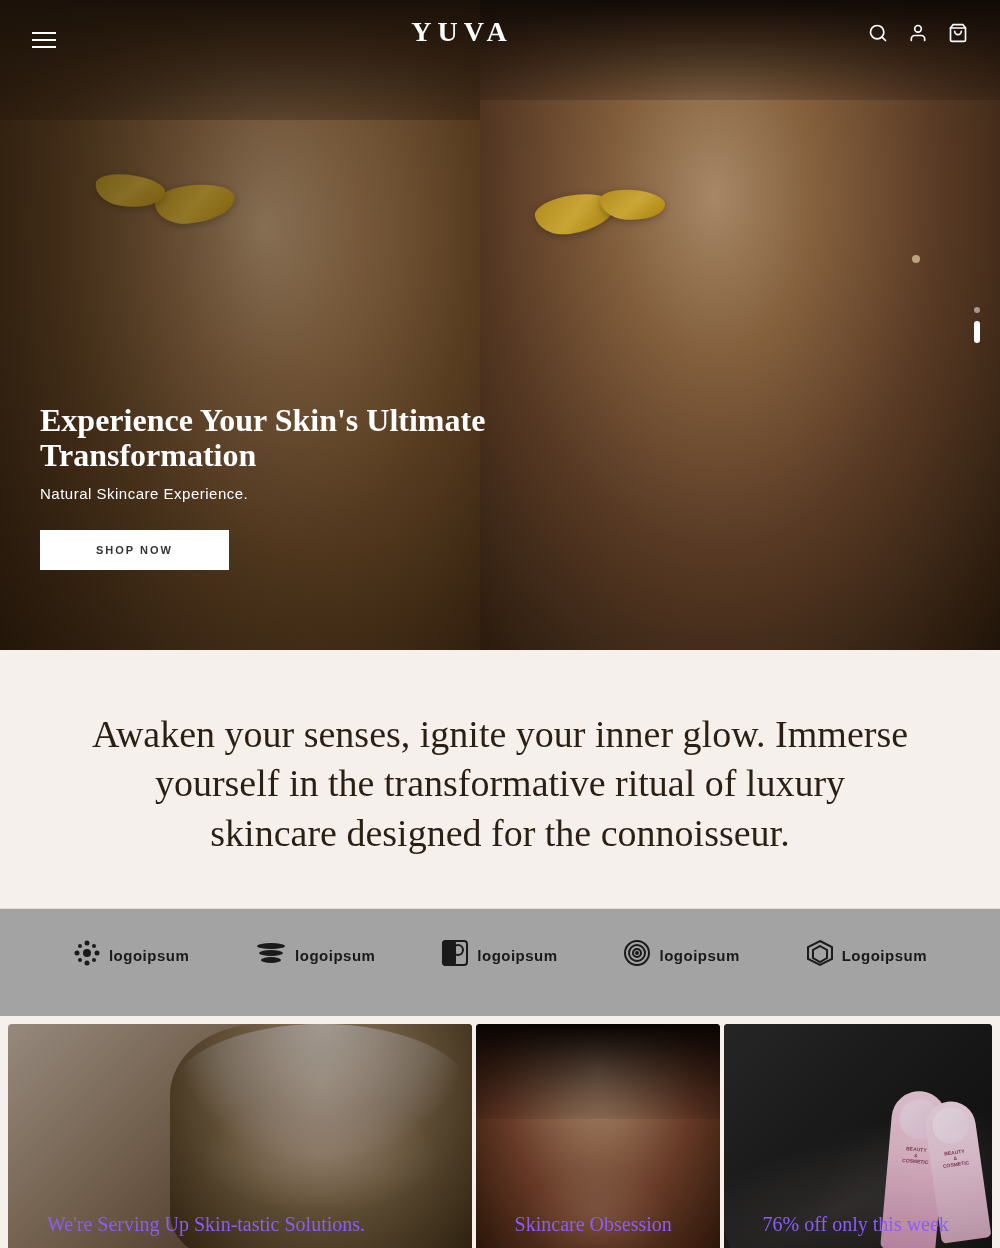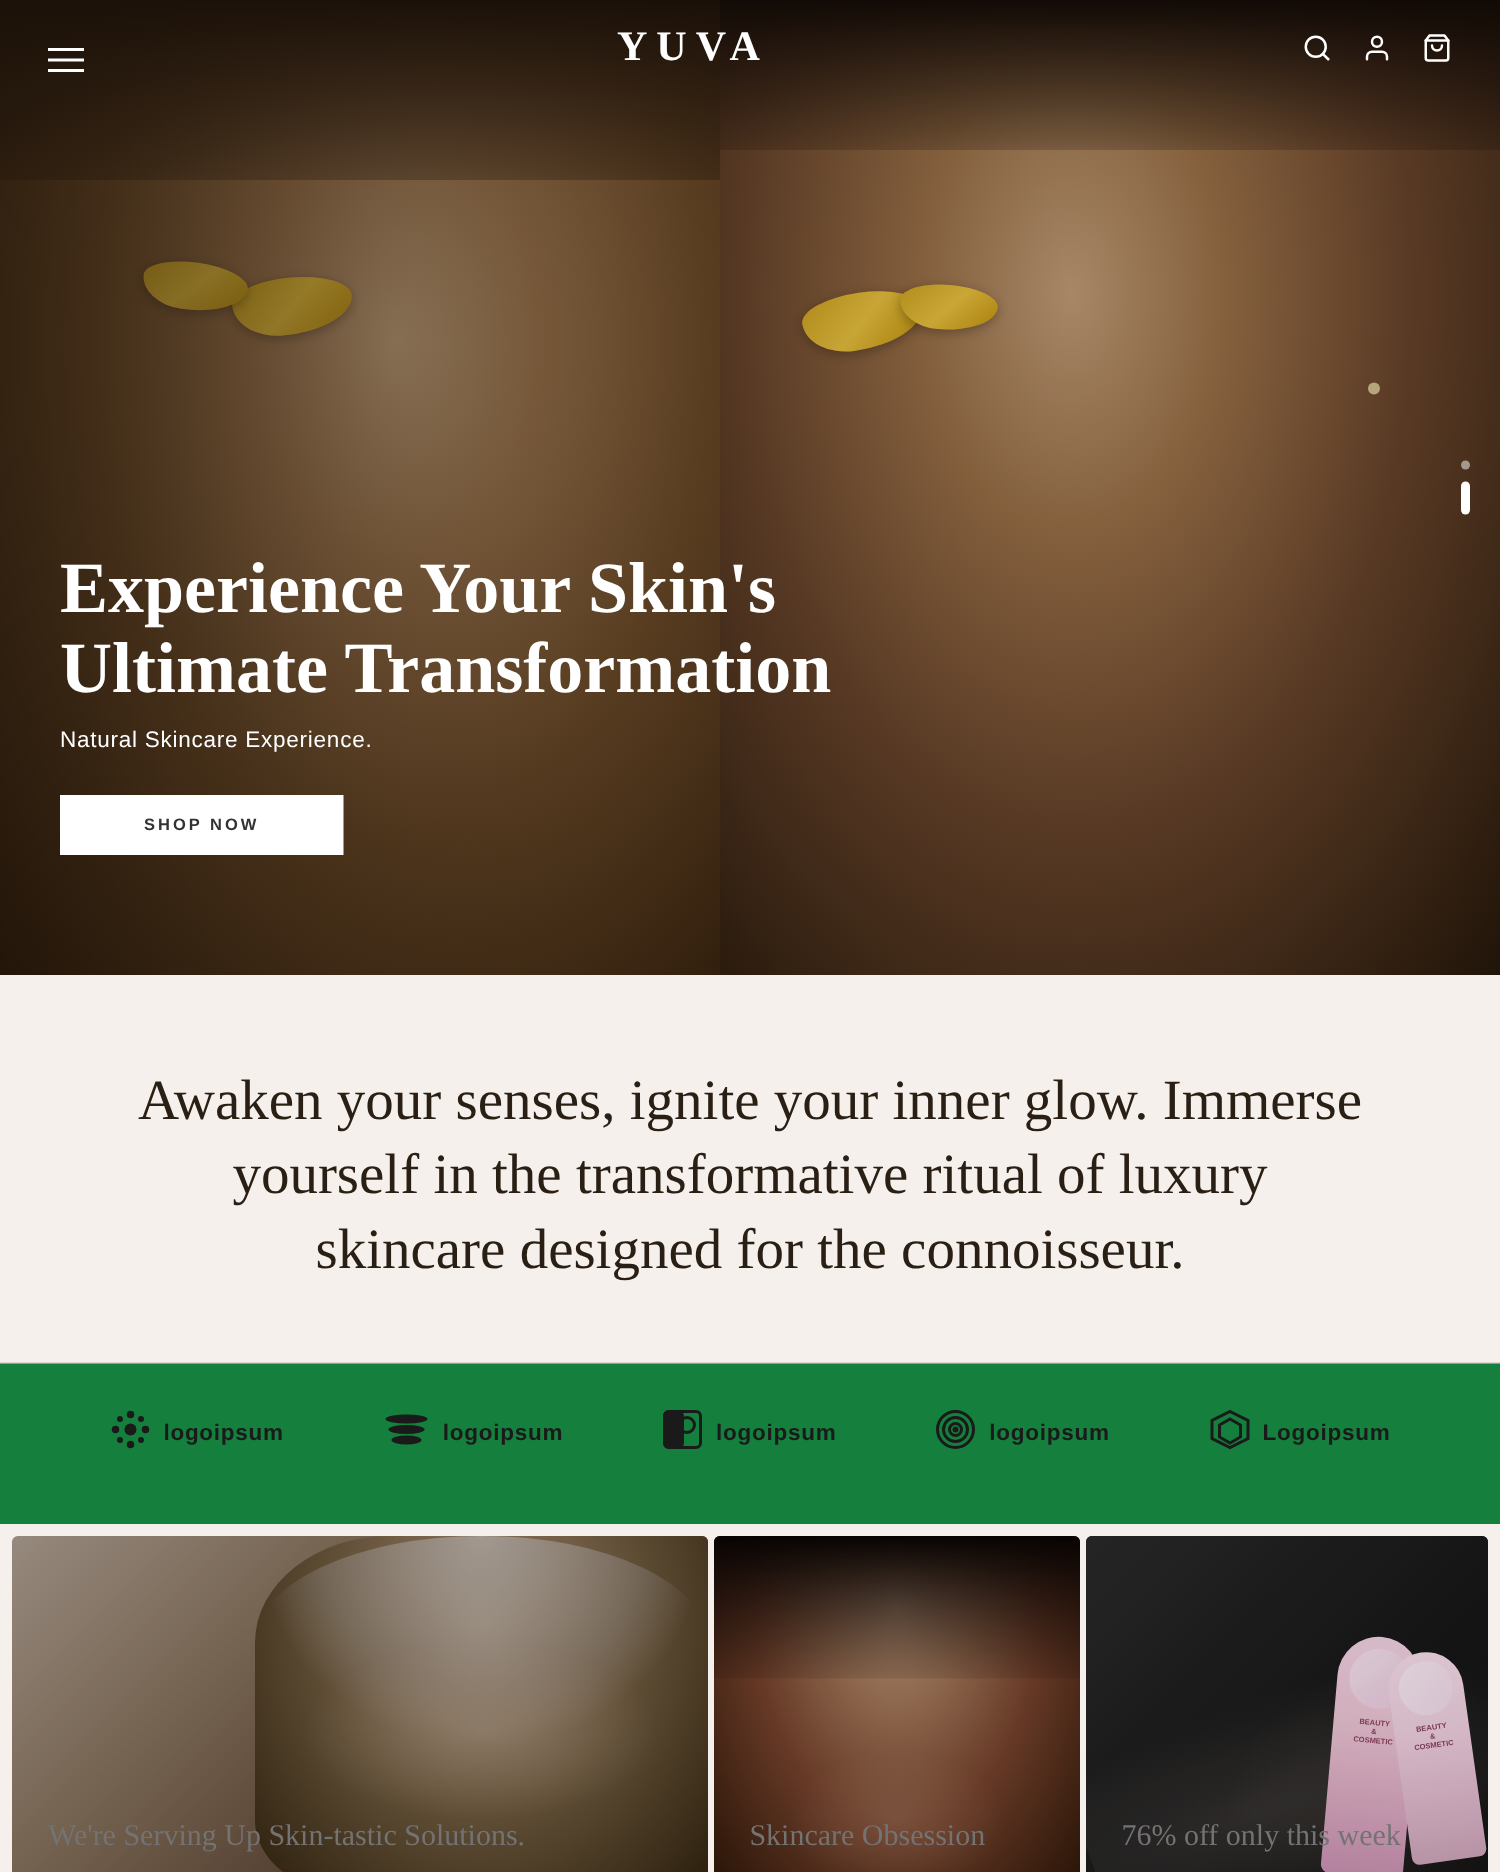--- a/index.html
+++ b/index.html
@@ -57,21 +57,21 @@
       background: linear-gradient(to right, rgba(30,20,10,0.6) 0%, rgba(30,20,10,0.2) 50%, rgba(30,20,10,0.15) 100%);
     }
     .hero-content {
       position: absolute;
       bottom: 80px;
       left: 40px;
       color: #fff;
       max-width: 550px;
     }
     .hero-title {
-      font-size: 48px;
+      font-size: 32px;
       font-weight: 700;
       line-height: 1.1;
       margin-bottom: 12px;
       font-family: 'Georgia', serif;
     }
     .hero-subtitle {
       font-size: 15px;
       margin-bottom: 28px;
       font-family: Arial, sans-serif;
       font-weight: 400;
@@ -125,21 +125,21 @@
       font-family: 'Georgia', serif;
       color: #2a1f14;
       line-height: 1.3;
       font-weight: 400;
       max-width: 820px;
       margin: 0 auto;
     }
 
     
     .logos-section {
-      background: #15803d;
+      background: #a3a3a3;
       padding: 30px 40px 45px;
       display: flex;
       align-items: center;
       justify-content: space-around;
       border-top: 1px solid #e0d8d0;
     }
     .logo-item {
       display: flex;
       align-items: center;
       gap: 8px;
@@ -184,22 +184,22 @@
       background: linear-gradient(135deg, #2a2a2a 0%, #1a1a1a 50%, #0a0a0a 100%);
     }
     .card-overlay {
       position: absolute;
       top: 0; left: 0; right: 0; bottom: 0;
       background: rgba(0,0,0,0.25);
     }
     .card-content {
       position: absolute;
       bottom: 24px;
-      left: 24px;
-      color: #737373;
+      left: 39px;
+      color: #8b5cf6;
       text-align: center;
     }
     .card-title {
       font-family: 'Georgia', serif;
       font-size: 20px;
       line-height: 1.25;
       font-weight: 400;
     }
     
     .product-tubes {

